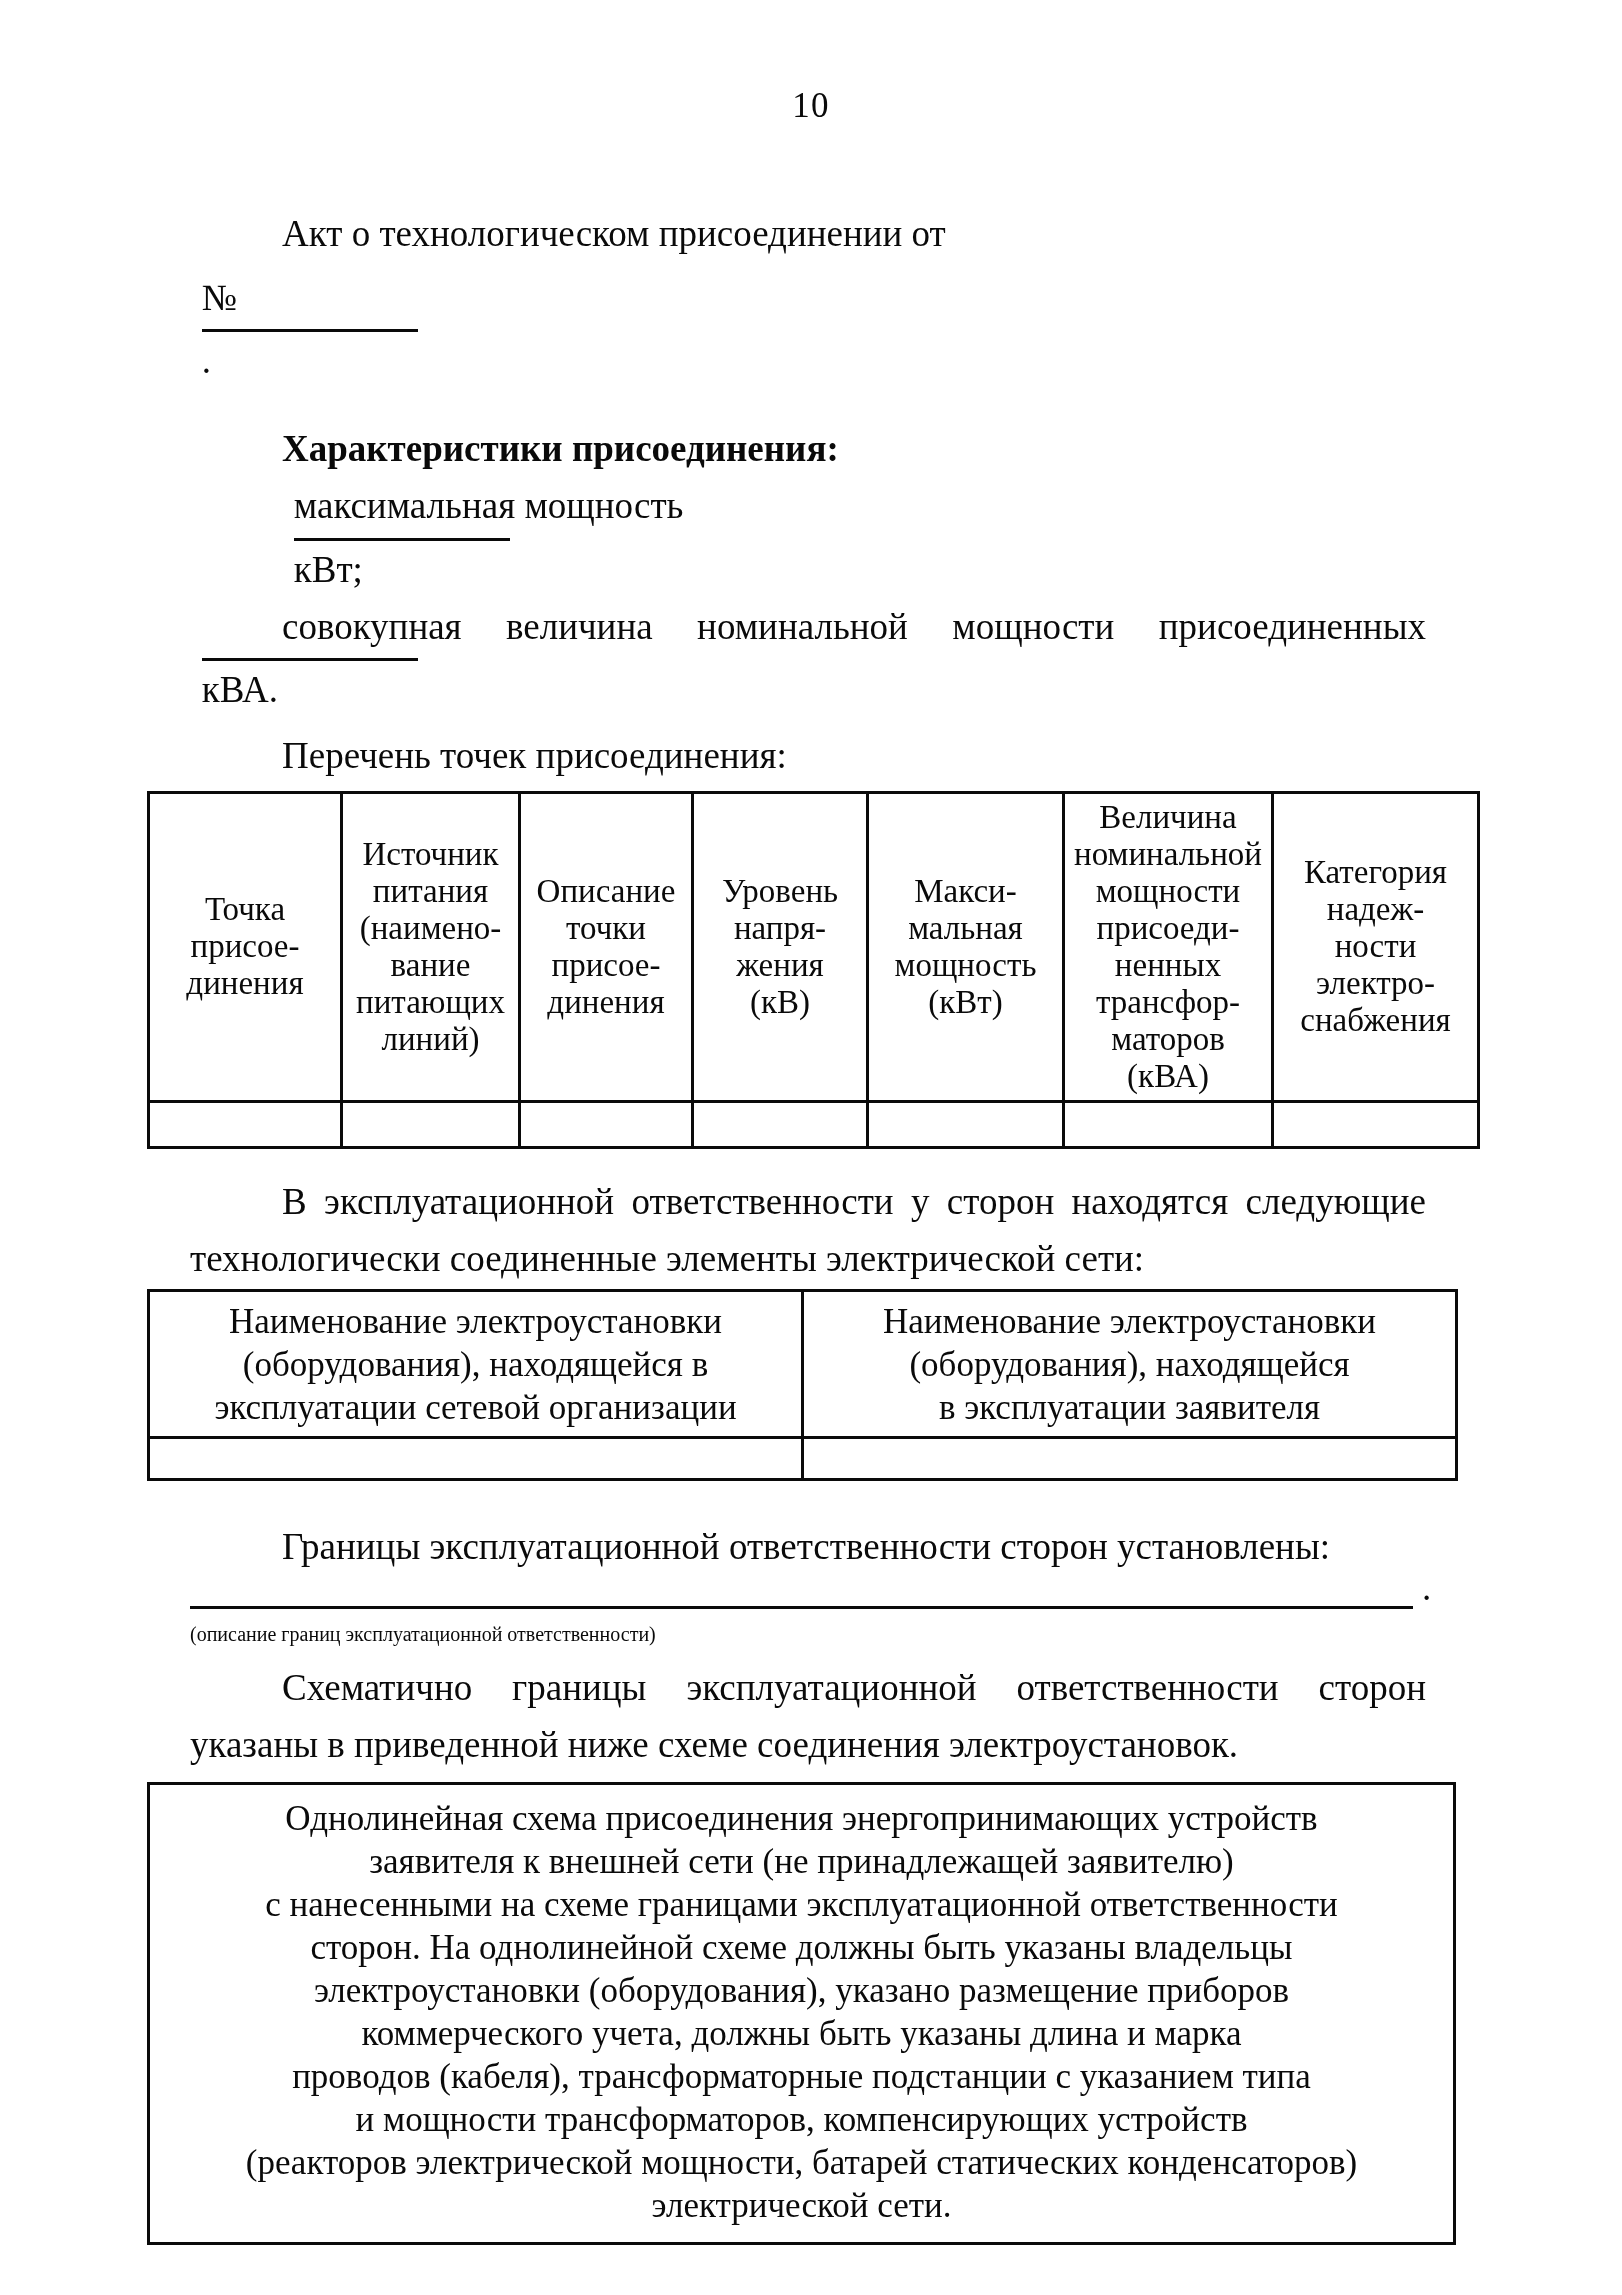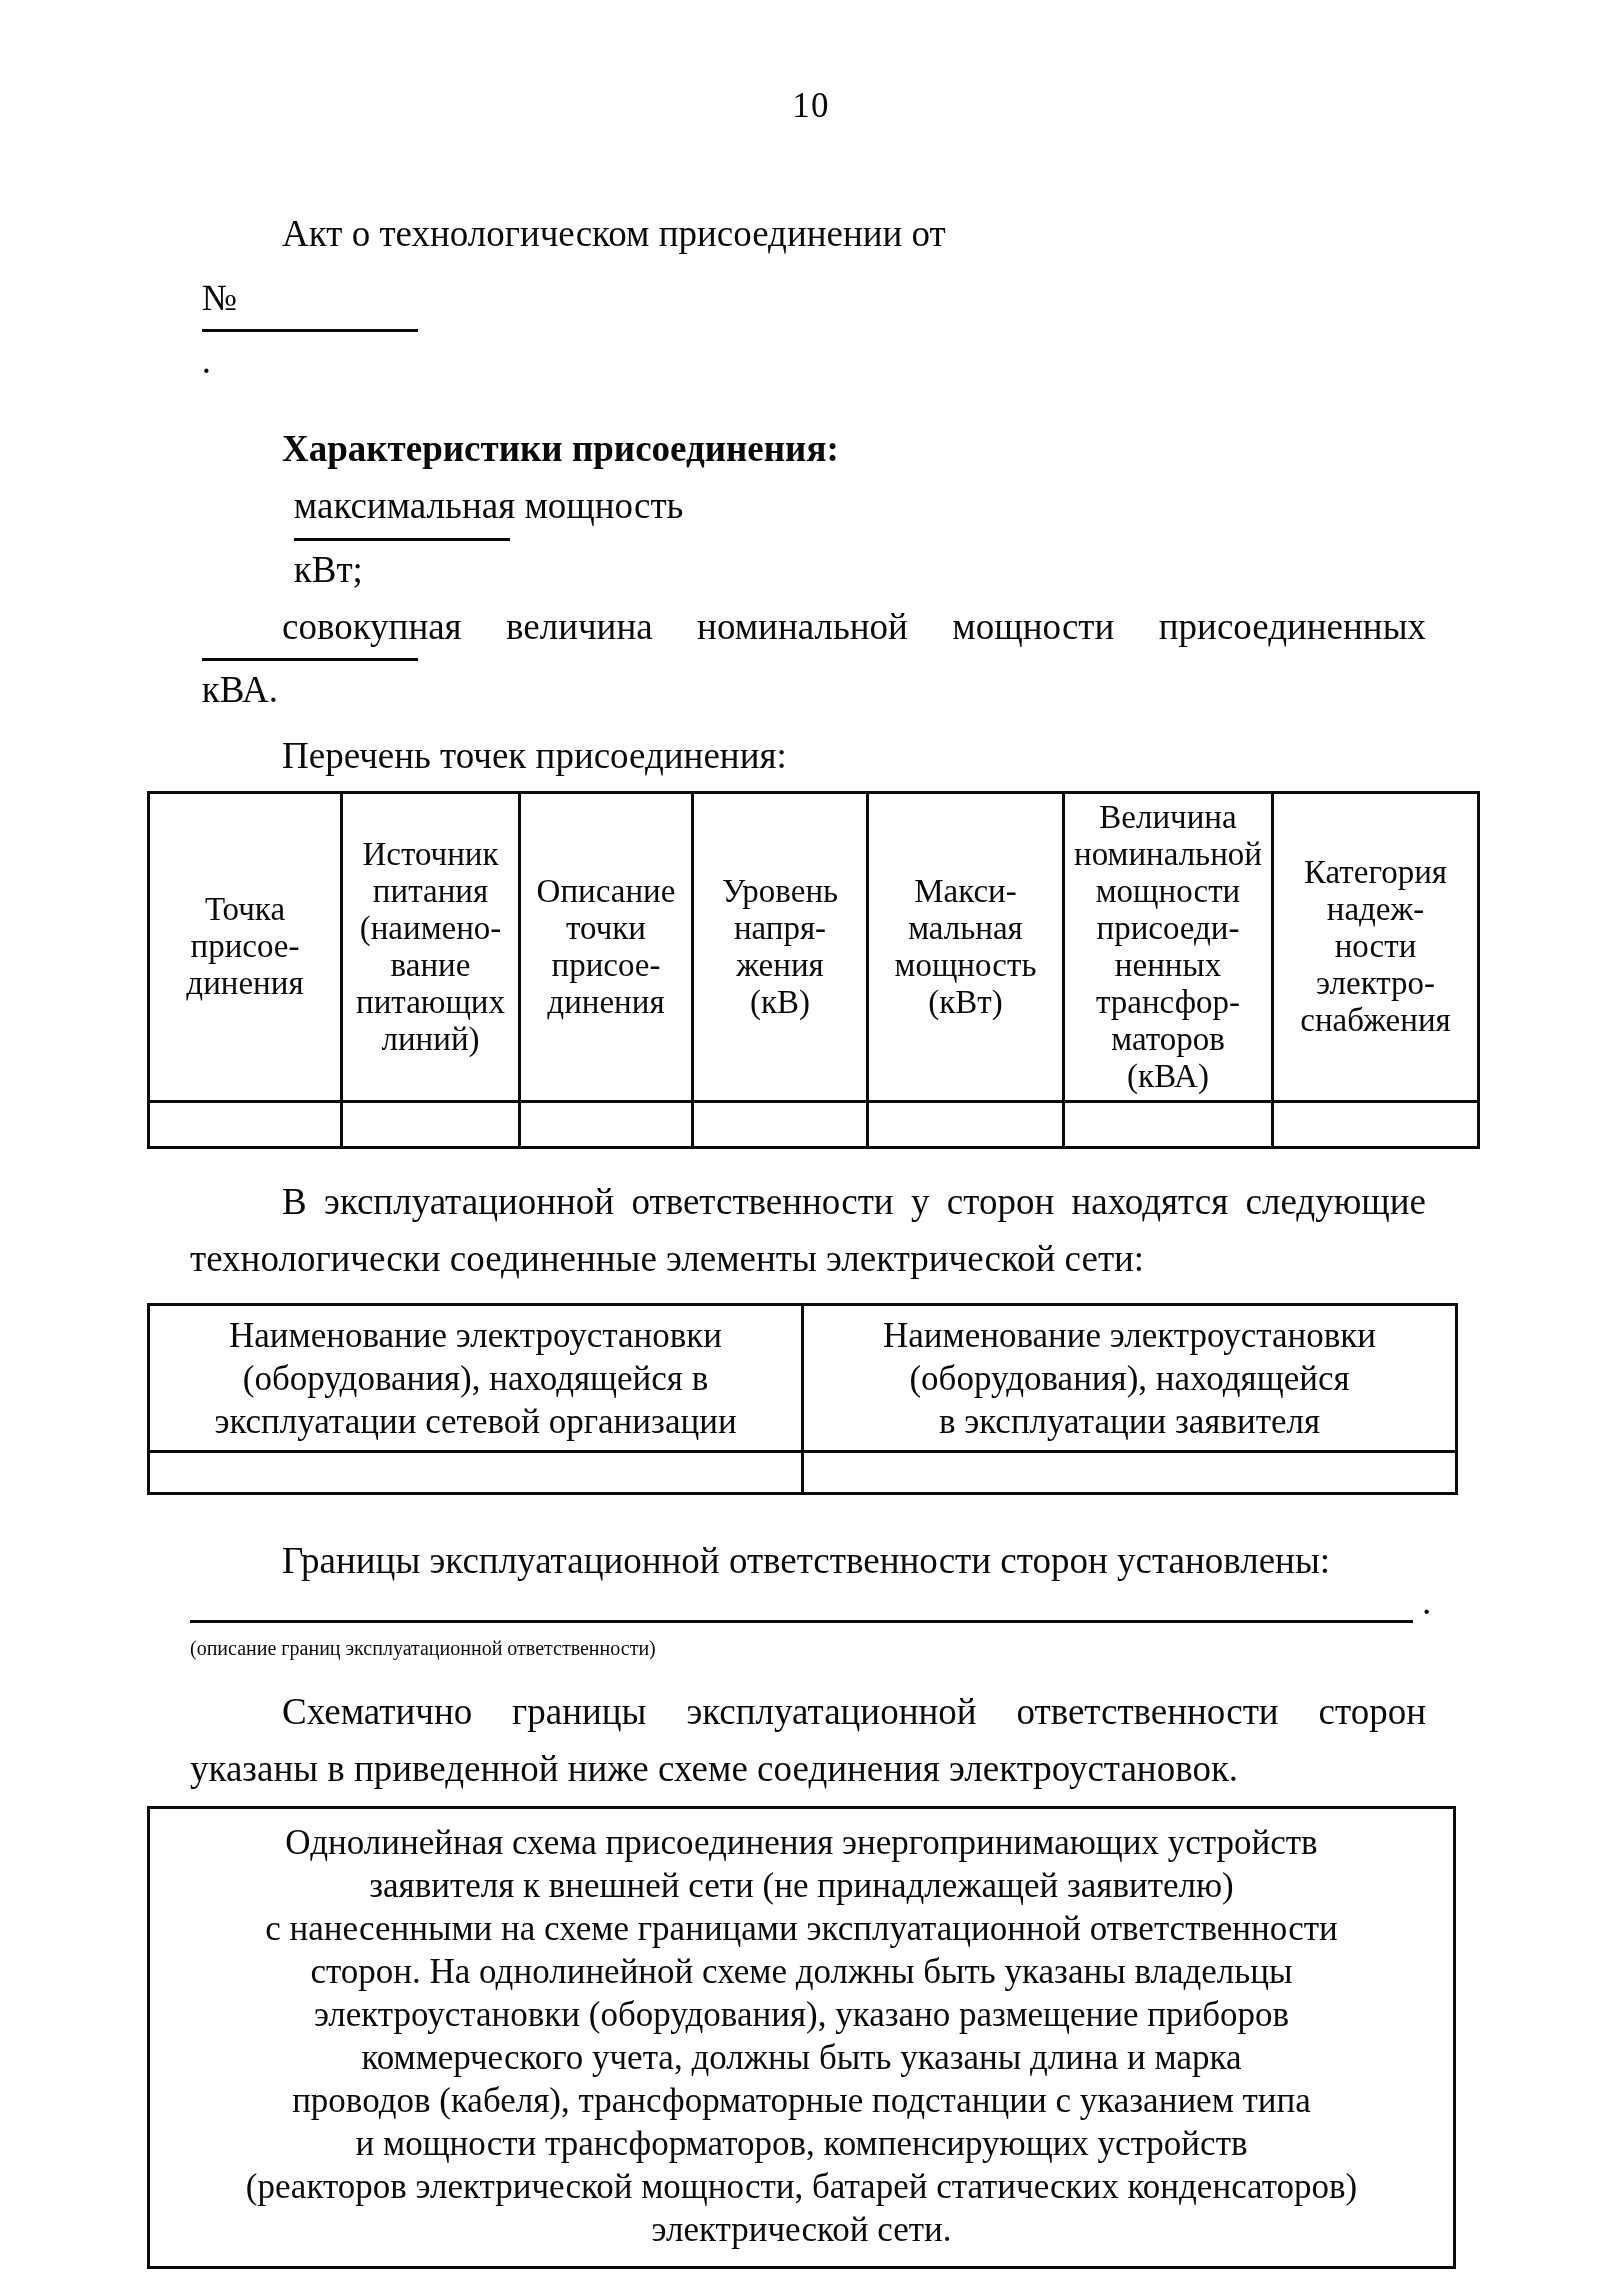--- a/index.html
+++ b/index.html
@@ -26,42 +26,42 @@
   .just{ text-align:justify; text-align-last:justify; -moz-text-align-last:justify; }
   .blank{ display:inline-block; border-bottom:3.3px solid #0a0a0a; height:6.5px; }
   .fill{ flex:1 1 auto; border-bottom:3.3px solid #0a0a0a; height:6.5px; }
   .w330{ width:216px; }
   .sp{ margin-left:11.8px; }
   .m-top120{ margin-top:79px; }
   .m-top48{ margin-top:31px;font-weight:bold; }
   .m-top14{ margin-top:9.2px; }
   .m-top36{ margin-top:23.6px; }
   .m-top56{ margin-top:37px; }
-  .m-top26{ margin-top:17px; }
+  .m-top26{ margin-top:7px; }
 
   table{
     border-collapse:collapse;
     margin-left:147px;
     width:1309px;
     table-layout:fixed;
   }
   table, th, td{ border:3.3px solid #0a0a0a; }
   th{
     font-weight:normal;
     text-align:center;
     vertical-align:middle;
     white-space:pre-line;
   }
   .t1{ margin-top:6.5px; }
   .t1 th{ font-size:33px; line-height:37px; padding:5.2px 2.6px; }
   .t1 .c1{ width:193px; } .t1 .c2{ width:178px; } .t1 .c3{ width:173px; }
   .t1 .c4{ width:175px; } .t1 .c5{ width:196px; } .t1 .c6{ width:209px; }
   .t1 .c7{ width:206px; }
   .t1 td{ height:46px; }
-  .t2{ margin-top:16px; }
+  .t2{ margin-top:2px; }
   .t2 th{ font-size:35px; line-height:43px; padding:7.9px 6.5px; width:654px; }
   .t2 td{ height:42px; }
 
   .blankline{
     margin:3.9px 209px 0 190px;
     border-bottom:3.3px solid #0a0a0a;
     height:30px;
     position:relative;
   }
   .blankline .dot{

